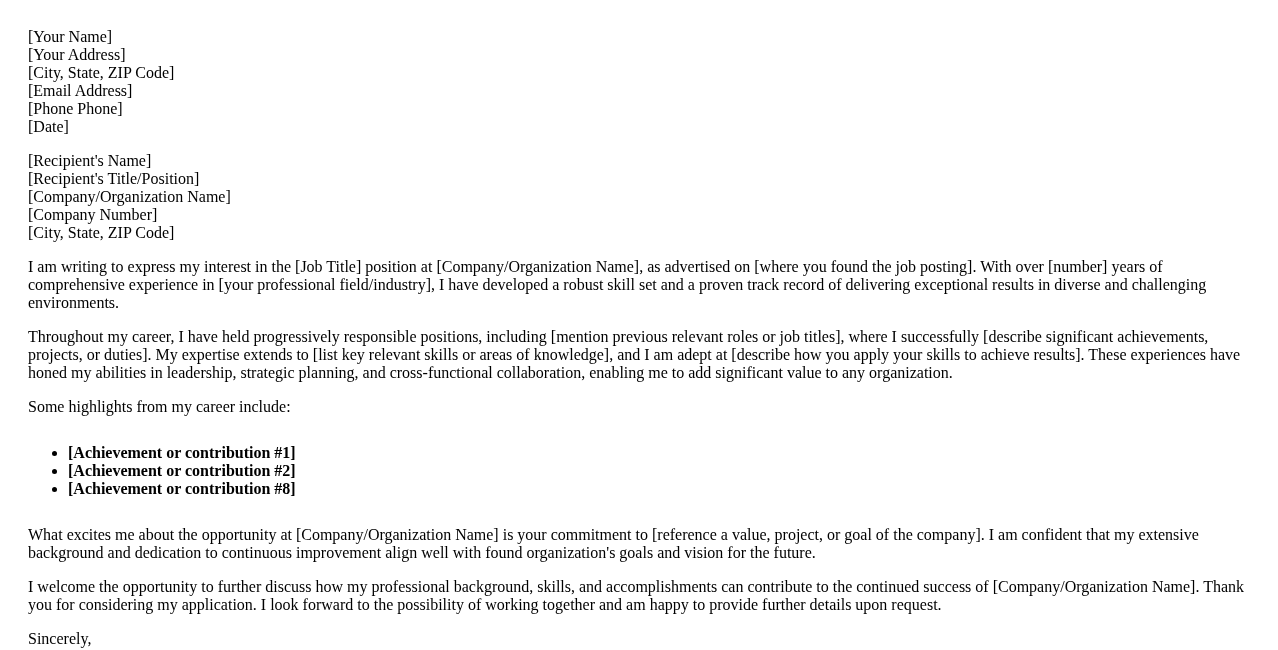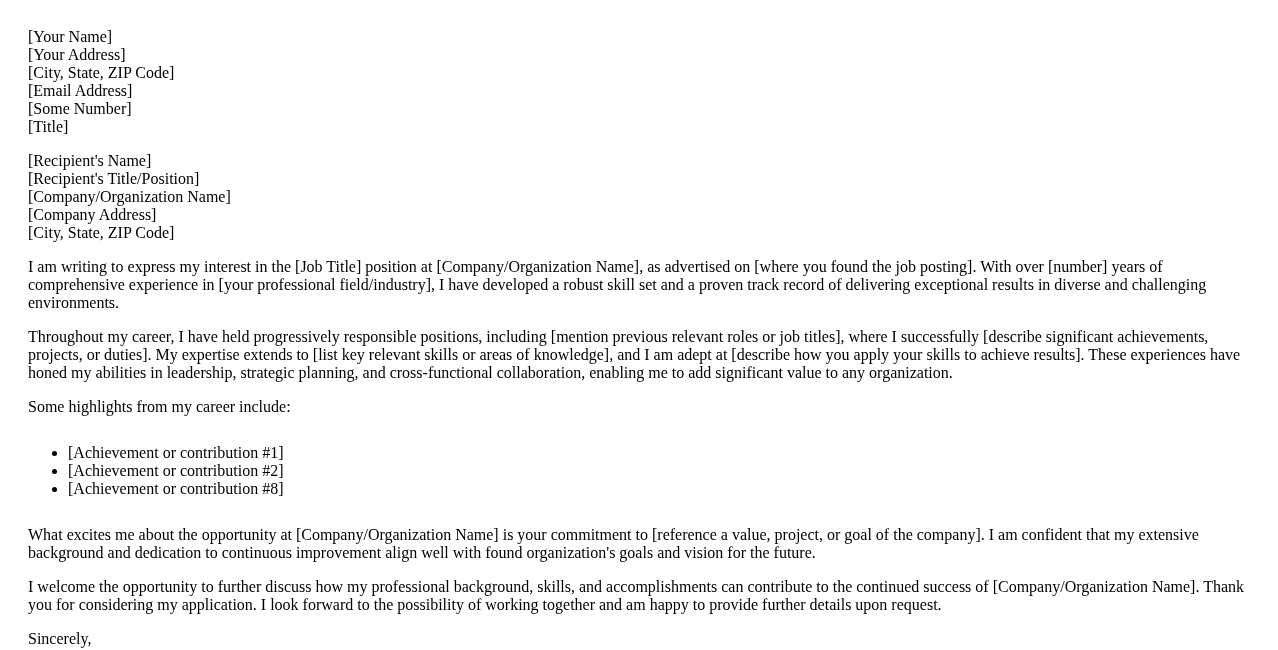--- a/index.html
+++ b/index.html
@@ -26,44 +26,45 @@
   }
   .page p, .page .block {
     margin: 16px 0;
   }
   .page .block:first-child {
     margin-top: 0;
   }
   .page ul {
     margin: 28px 0;
     padding-left: 40px;
+    font-weight: bold;
   }
   .page li {
     line-height: 18px;
   }
 </style>
 </head>
 <body>
 
 <div class="page">
 
   <div class="block">
     <div>[Your Name]</div>
     <div>[Your Address]</div>
     <div>[City, State, ZIP Code]</div>
     <div>[Email Address]</div>
-    <div>[Some Number]</div>
-    <div>[Title]</div>
+    <div>[Phone Phone]</div>
+    <div>[Date]</div>
   </div>
 
   <div class="block">
     <div>[Recipient's Name]</div>
     <div>[Recipient's Title/Position]</div>
     <div>[Company/Organization Name]</div>
-    <div>[Company Address]</div>
+    <div>[Company Number]</div>
     <div>[City, State, ZIP Code]</div>
   </div>
 
 
   <p>I am writing to express my interest in the [Job Title] position at [Company/Organization Name], as advertised on [where you found the job posting]. With over [number] years of comprehensive experience in [your professional field/industry], I have developed a robust skill set and a proven track record of delivering exceptional results in diverse and challenging environments.</p>
 
   <p>Throughout my career, I have held progressively responsible positions, including [mention previous relevant roles or job titles], where I successfully [describe significant achievements, projects, or duties]. My expertise extends to [list key relevant skills or areas of knowledge], and I am adept at [describe how you apply your skills to achieve results]. These experiences have honed my abilities in leadership, strategic planning, and cross-functional collaboration, enabling me to add significant value to any organization.</p>
 
   <p>Some highlights from my career include:</p>
 

